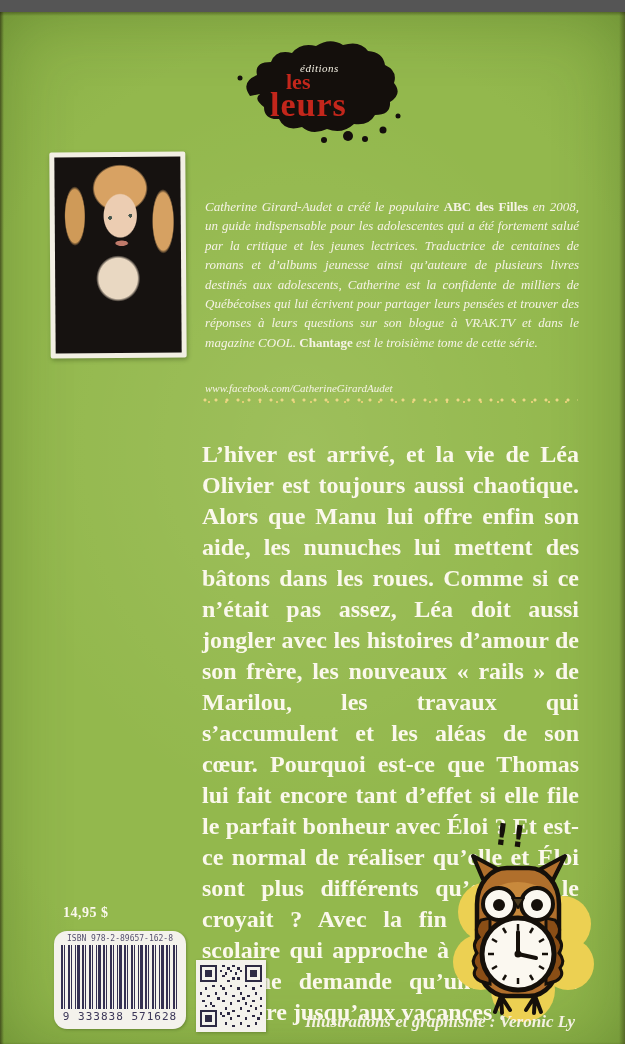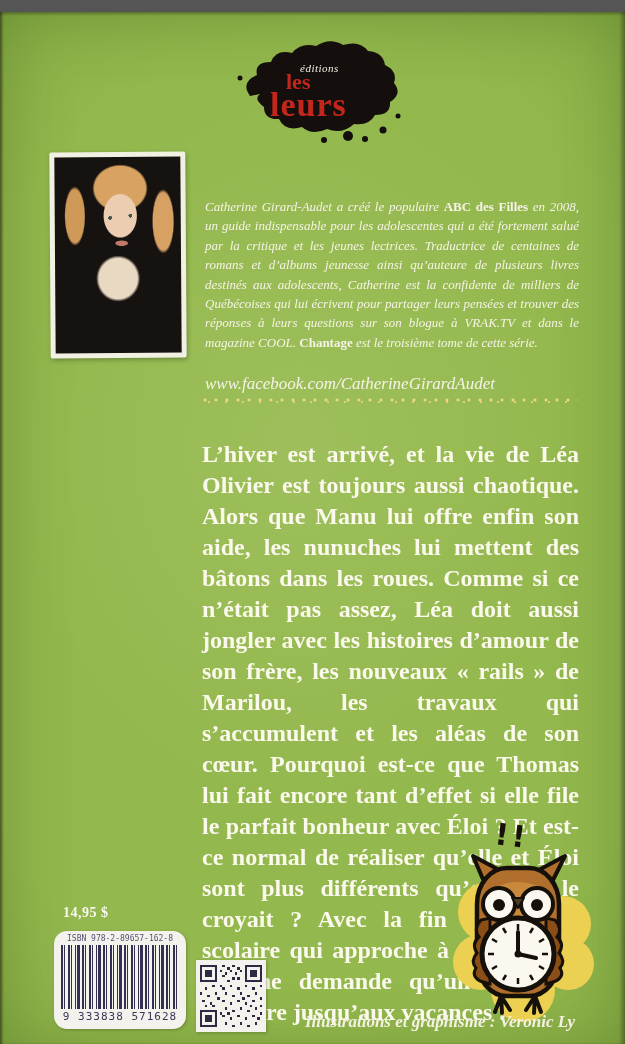--- a/index.html
+++ b/index.html
@@ -51,22 +51,22 @@
   }
 
   
   .bio{
     position:absolute;left:205px;top:172px;width:374px;
     color:#f6f3e6;font-size:13px;line-height:19.4px;
     font-style:italic;text-align:justify;
   }
   .bio .b{font-weight:bold;font-style:normal;}
   .fb{
-    position:absolute;left:205px;top:362px;
-    color:#f6f3e6;font-size:17px;font-style:italic;
+    position:absolute;left:205px;top:370px;
+    color:#f6f3e6;font-size:11px;font-style:italic;
   }
   .dots{
     position:absolute;left:203px;top:386px;width:375px;height:6px;
     background-image:
       radial-gradient(circle at 2px 2px, #ecd987 1.4px, rgba(0,0,0,0) 1.7px),
       radial-gradient(circle at 6px 4px, #e2cf74 1.1px, rgba(0,0,0,0) 1.4px);
     background-size:11px 6px, 17px 6px;
     background-repeat:repeat-x;
   }
 

